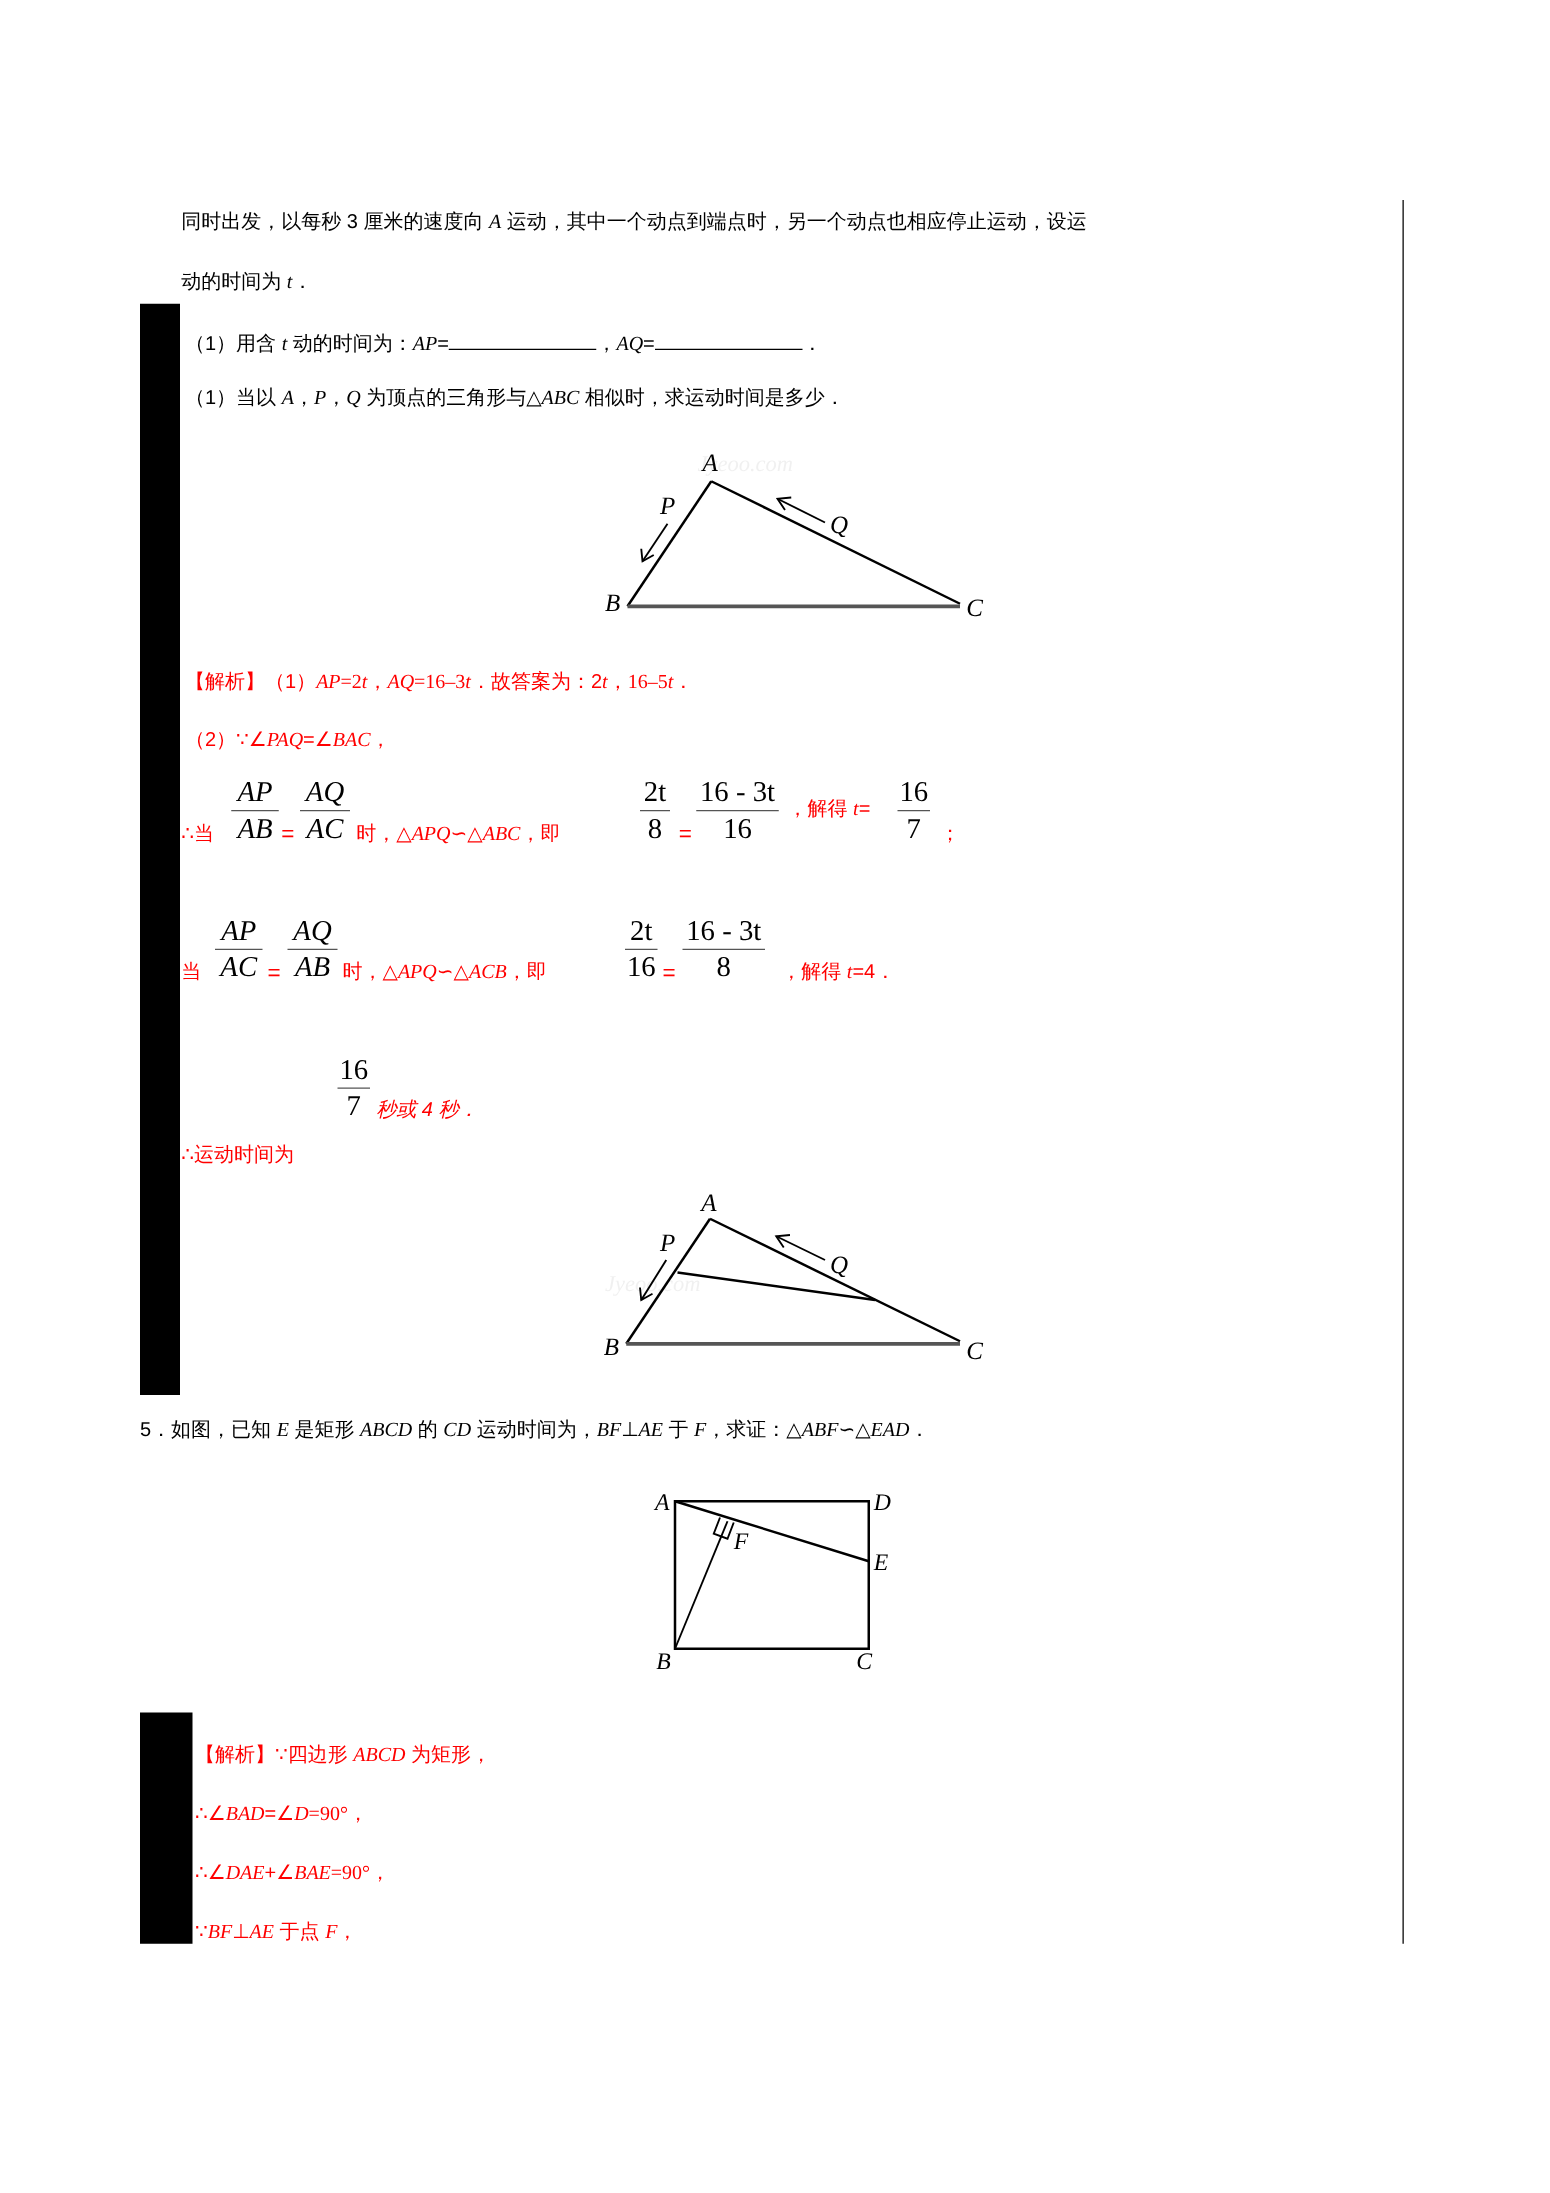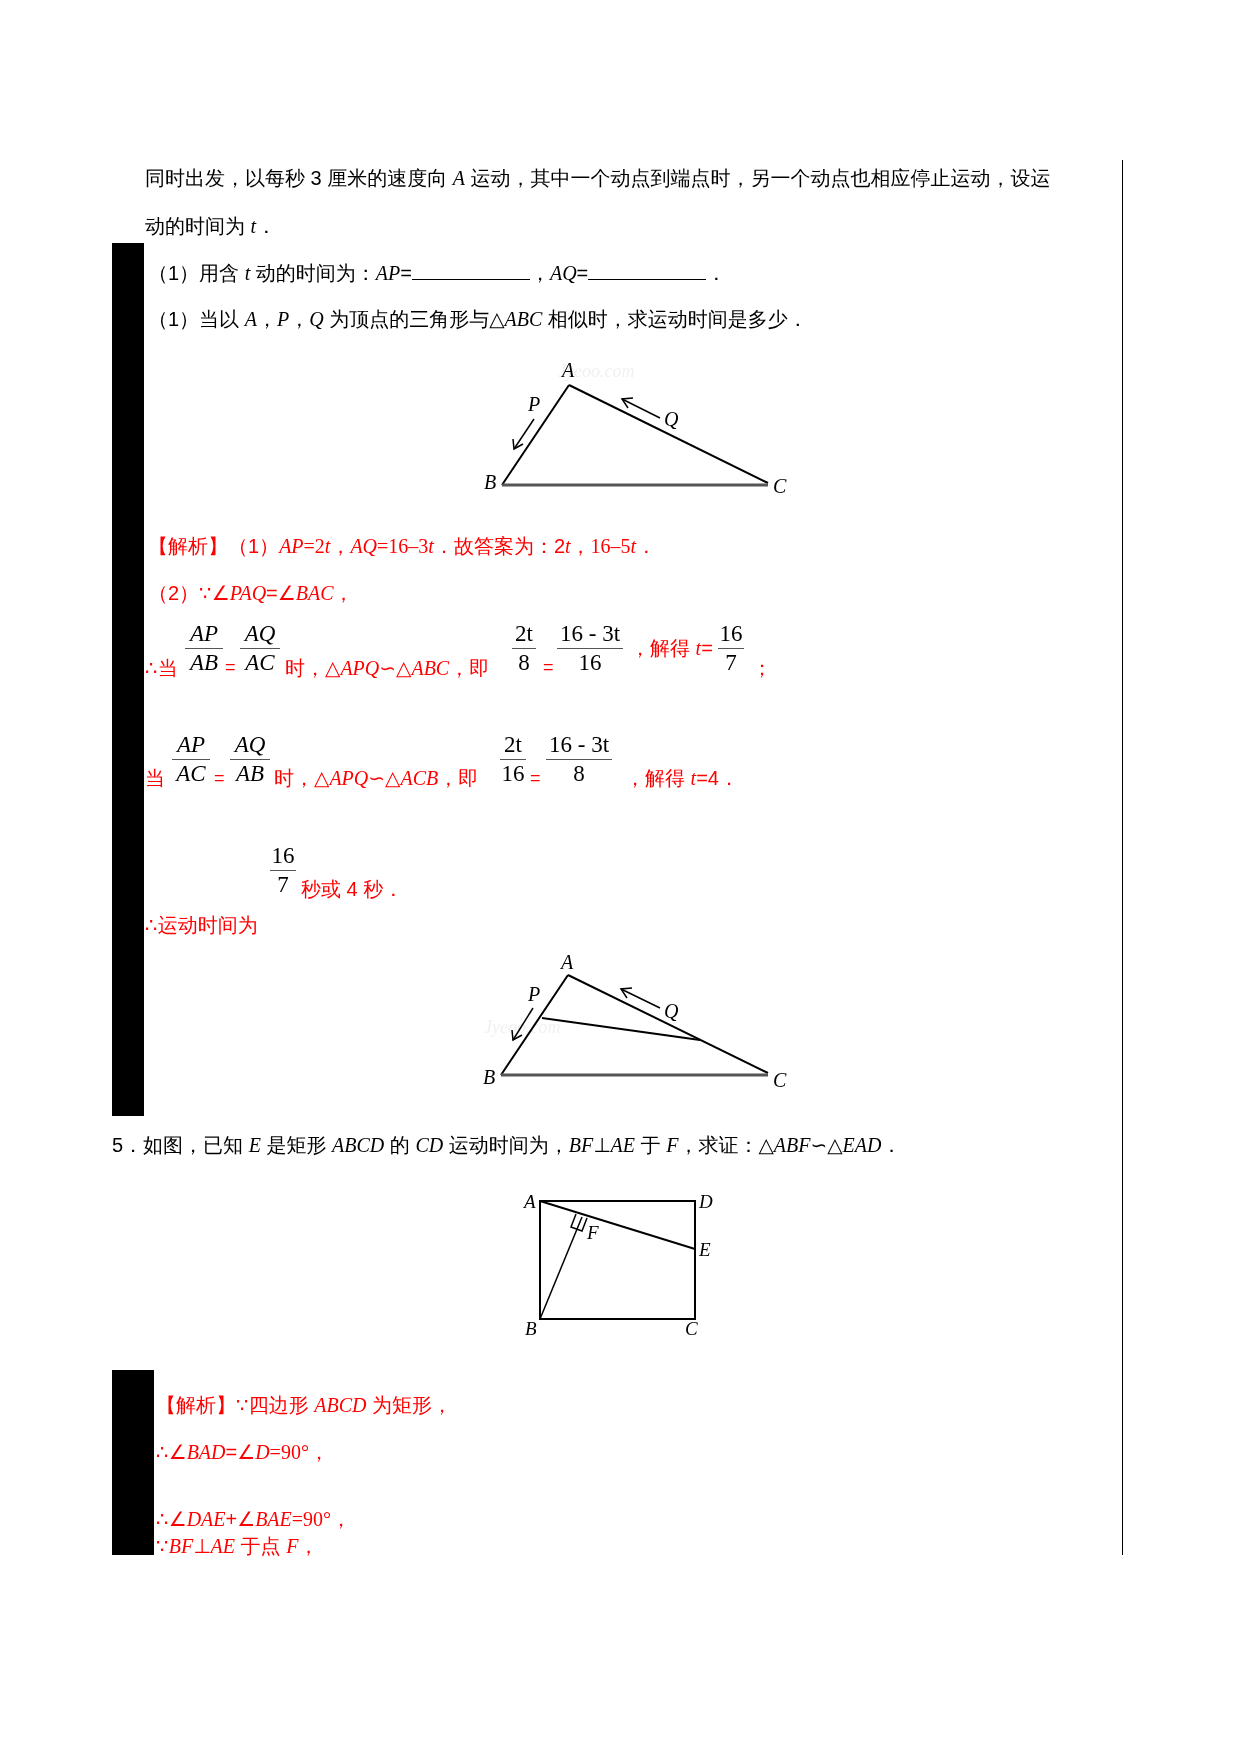--- a/index.html
+++ b/index.html
@@ -1,19 +1,19 @@
 <!DOCTYPE html>
 <html><head>
 <meta charset="utf-8">
 <style>
   html, body { margin: 0; padding: 0; background: #ffffff; }
   body { width: 1240px; height: 1754px; position: relative; overflow: hidden;
          font-family: "Liberation Sans", "DejaVu Sans", sans-serif; color: #000; }
   .abs { position: absolute; }
-  .line { position: absolute; font-size: 20px; white-space: nowrap; line-height: 24px; }
+  .line { position: absolute; font-size: 16px; white-space: nowrap; line-height: 24px; }
   .red { color: #ff0000; }
   .it { font-family: "Liberation Serif", "DejaVu Serif", serif; font-style: italic; }
   .serif { font-family: "Liberation Serif", "DejaVu Serif", serif; }
   .blank { display: inline-block; width: 118px; border-bottom: 1px solid #000; height: 18px; vertical-align: baseline; }
   .bar { position: absolute; background: #000; }
   .vline { position: absolute; background: #000; width: 1px; }
   .frac { position: absolute; font-family: "Liberation Serif", "DejaVu Serif", serif; color: #000; font-size: 23px; text-align: center; }
   .frac .num { display: block; line-height: 28px; }
   .frac .den { display: block; line-height: 28px; border-top: 1.5px solid #555; }
   .eq { position: absolute; font-size: 18px; color: #ff0000; }
@@ -127,21 +127,21 @@
     <span>，解得 </span><span class="it">t</span><span>=4．</span>
   </div>
 </div>
 
 <div>
   <div class="line red" style="left:145px; top:877px;margin-top:36px;"><span>∴运动时间为</span></div>
   <div class="frac" style="left:270px; top:842px; width:26px;">
     <span class="num">16</span>
     <span class="den">7</span>
   </div>
-  <div class="line red" style="left:301px; top:877px;"><span>秒或 4 秒．</span></div>
+  <div class="line red" style="left:301px; top:877px;font-style:italic;"><span>秒或 4 秒．</span></div>
 </div>
 
 <svg class="abs" style="left:470px; top:945px;" width="340" height="150" viewBox="0 0 340 150">
   <text x="14" y="88" font-size="18" fill="#8a8a8a" opacity="0.12" font-style="normal">Jyeoo.com</text>
   <line x1="98" y1="30" x2="31" y2="130" stroke="#000" stroke-width="2"></line>
   <line x1="98" y1="30" x2="298" y2="128" stroke="#000" stroke-width="2"></line>
   <line x1="31" y1="130" x2="298" y2="130" stroke="#555" stroke-width="3"></line>
   <line x1="72" y1="73" x2="230" y2="95" stroke="#000" stroke-width="2"></line>
 
   <line x1="63" y1="63" x2="43" y2="95" stroke="#000" stroke-width="1.5"></line>
@@ -172,18 +172,18 @@
   <text x="15" y="165" font-size="19">B</text>
   <text x="175" y="165" font-size="19">C</text>
 </svg>
 
 <div class="line red" style="left:156px; top:1393px;text-align:center;">
   <span>【解析】</span><span>∵四边形 </span><span class="it">ABCD</span><span> 为矩形，</span>
 </div>
 <div class="line red" style="left:156px; top:1440px;">
   <span>∴∠</span><span class="it">BAD</span><span>=∠</span><span class="it">D</span><span class="serif">=90°，</span>
 </div>
-<div class="line red" style="left:156px; top:1487px;margin-top:20px;">
+<div class="line red" style="left:156px; top:1487px;">
   <span>∴∠</span><span class="it">DAE</span><span>+∠</span><span class="it">BAE</span><span class="serif">=90°，</span>
 </div>
 <div class="line red" style="left:156px; top:1534px;">
   <span>∵</span><span class="it">BF</span><span>⊥</span><span class="it">AE</span><span> 于点 </span><span class="it">F</span><span>，</span>
 </div>
 
 </body></html>

